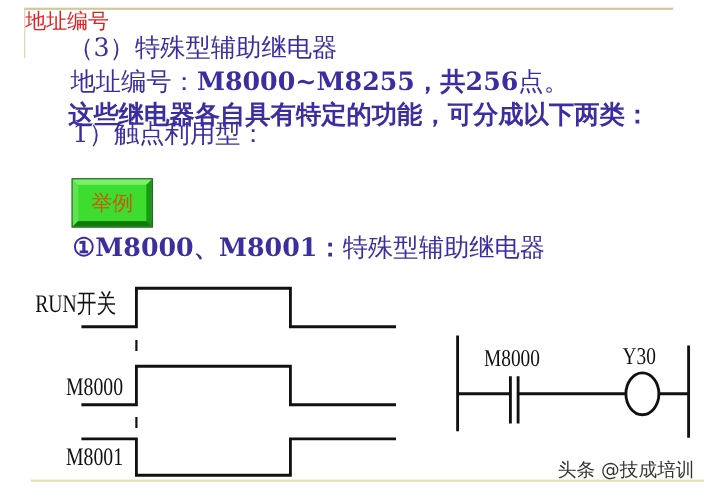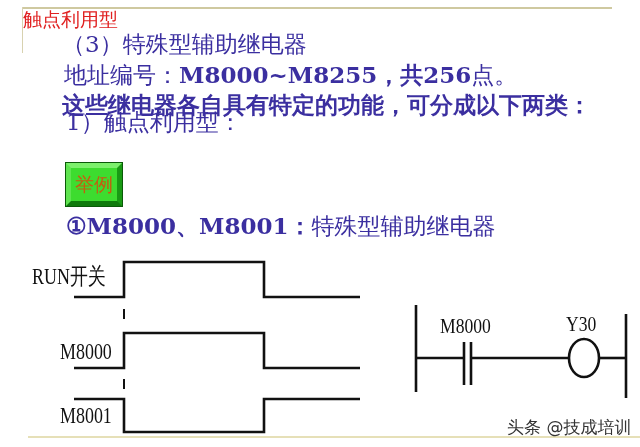--- a/index.html
+++ b/index.html
@@ -14,21 +14,21 @@
     .frame-bottom { position: absolute; left: 28px; top: 436px; width: 612px; height: 2px; background: #e6e0b8; }
     .slide-title { left: 23px; top: 8px; font-size: 19px; color: #e02020; letter-spacing: 0px; line-height: 22px; }
     .line { color: #3b2fa0; font-size: 23px; line-height: 28px; font-weight: bold; }
     .line .normal { font-weight: normal; }
     .l1 { left: 62px; top: 30px; }
     .l2 { left: 64px; top: 61px; }
     .l3 { left: 62px; top: 91px; font-weight: bold; }
     .l4 { left: 66px; top: 108px; font-weight: normal; }
     .l5 { left: 66px; top: 212px; }
     .example-btn {
-      position: absolute; left: 66px; top: 163px; width: 56px; height: 43px;
+      position: absolute; left: 66px; top: 163px; width: 72px; height: 43px;
       box-sizing: border-box;
       background: #3ddc2f;
       border-top: 5px solid #7cf06c;
       border-left: 5px solid #5fe450;
       border-right: 5px solid #199a14;
       border-bottom: 5px solid #0f7a0c;
       outline: 1px solid #0a5a08;
       display: flex; align-items: center; justify-content: center;
       color: #c85a10; font-size: 19px;
       font-family: "DejaVu Serif", serif;
@@ -38,21 +38,21 @@
     .lad-label { font-family: "Liberation Serif", "DejaVu Serif", serif; font-size: 22px; color: #111; transform: scaleX(0.8); transform-origin: left top; }
     .watermark { left: 507px; top: 416px; font-family: "DejaVu Sans", sans-serif; font-size: 17px; color: #333; }
   </style>
 </head>
 <body>
 
 <div class="frame-top"></div>
 <div class="frame-left"></div>
 <div class="frame-bottom"></div>
 
-<div class="abs slide-title">触点利用型</div>
+<div class="abs slide-title">地址编号</div>
 
 <div class="abs line l1"><span class="normal">（3）特殊型辅助继电器</span></div>
 
 <div class="abs line l2"><span class="normal">地址编号：</span><span>M8000~M8255，共256</span><span class="normal">点。</span></div>
 
 <div class="abs line l3">这些继电器各自具有特定的功能，可分成以下两类：</div>
 
 <div class="abs line l4">1）触点利用型：</div>
 
 <div class="example-btn">举例</div>

